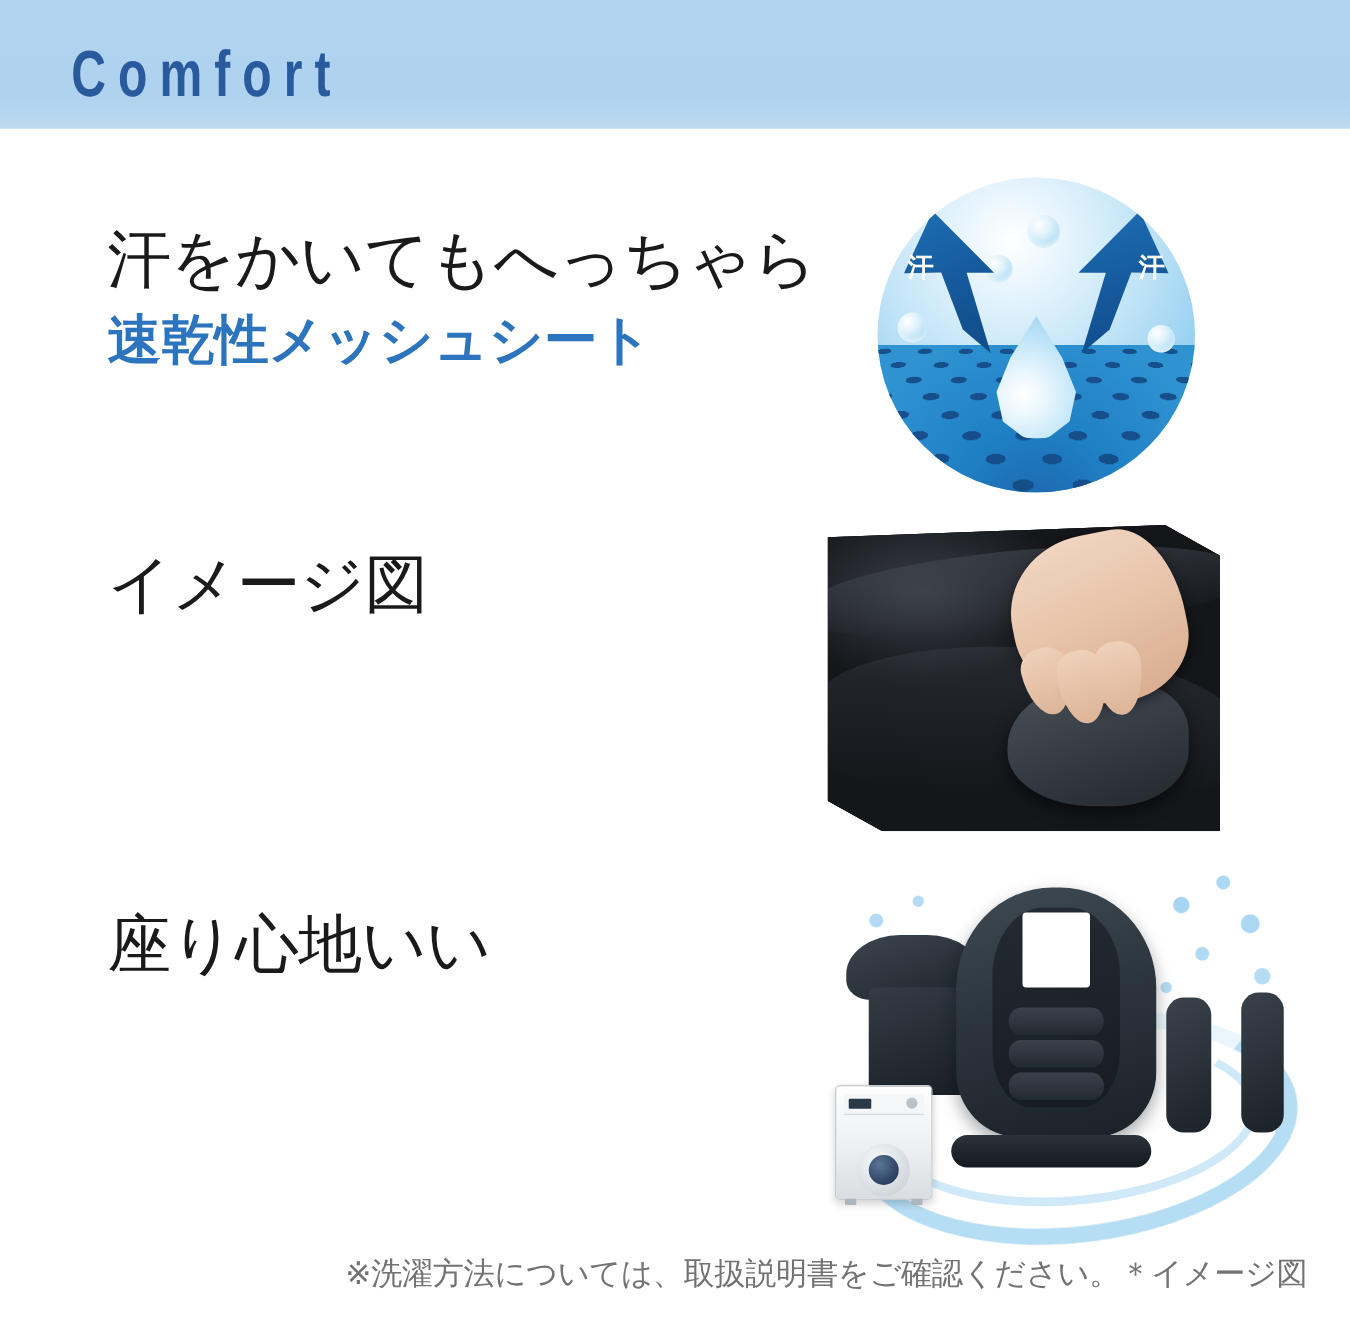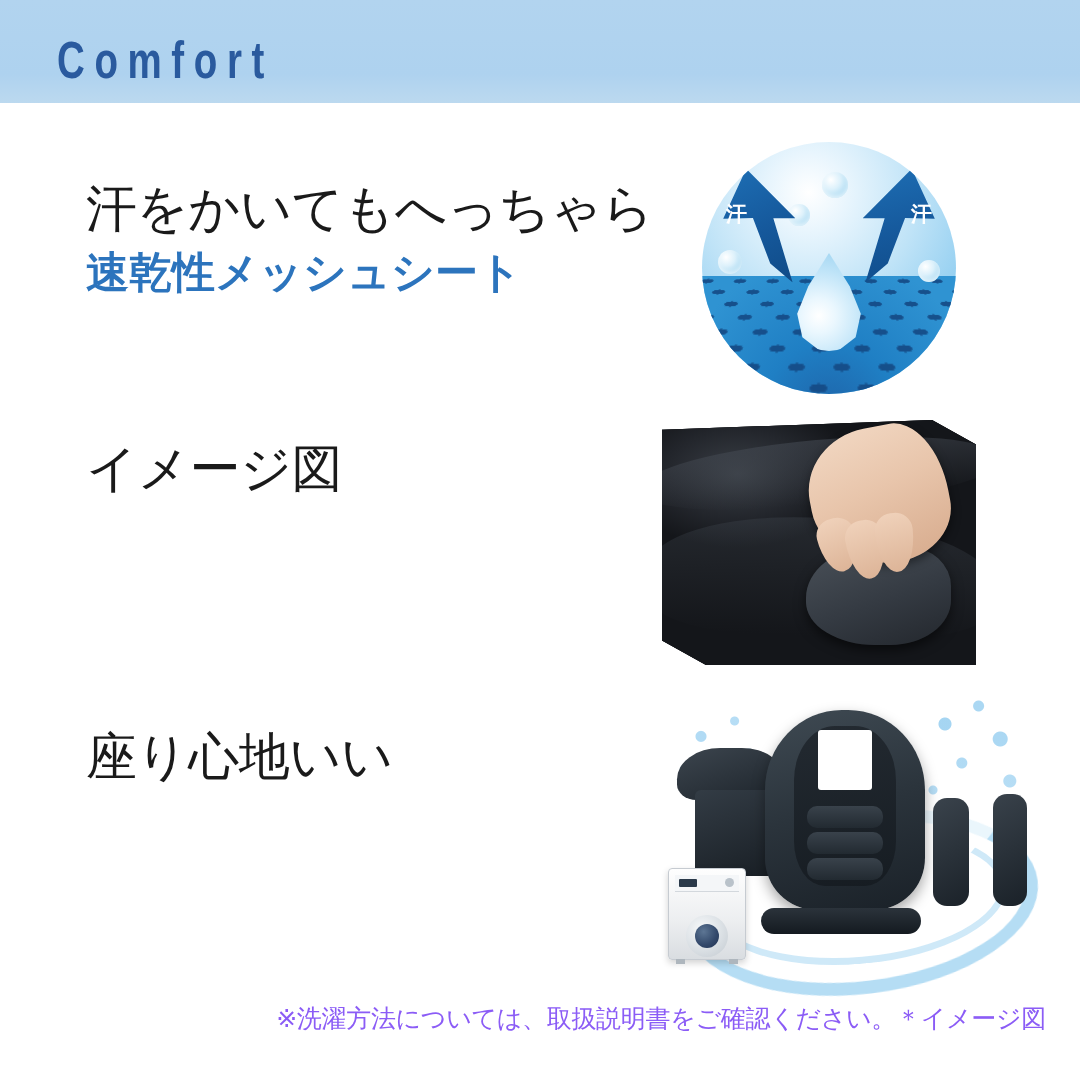--- a/index.html
+++ b/index.html
@@ -389,21 +389,21 @@
   
   .footnote {
     position: absolute;
     left: 0;
     right: 34px;
     top: 1002px;
     text-align: right;
     font-family: "DejaVu Sans", "Liberation Sans", sans-serif;
     font-size: 25px;
     font-weight: 500;
-    color: #8b5cf6;
+    color: #737373;
     letter-spacing: -0.3px;
     white-space: nowrap;
   }
 </style>
 </head>
 <body>
 
 <div class="header-band">
   <div class="header-title">Comfort</div>
 </div>

